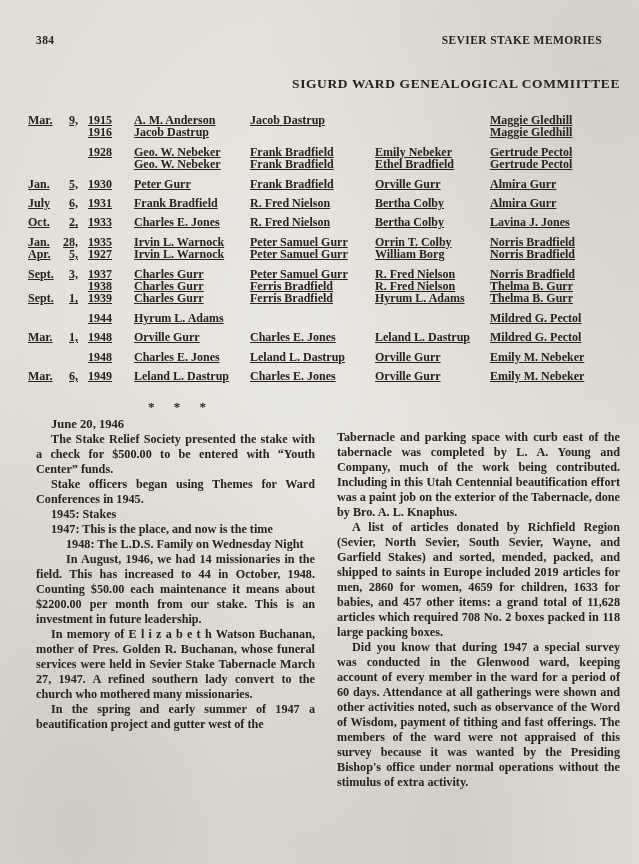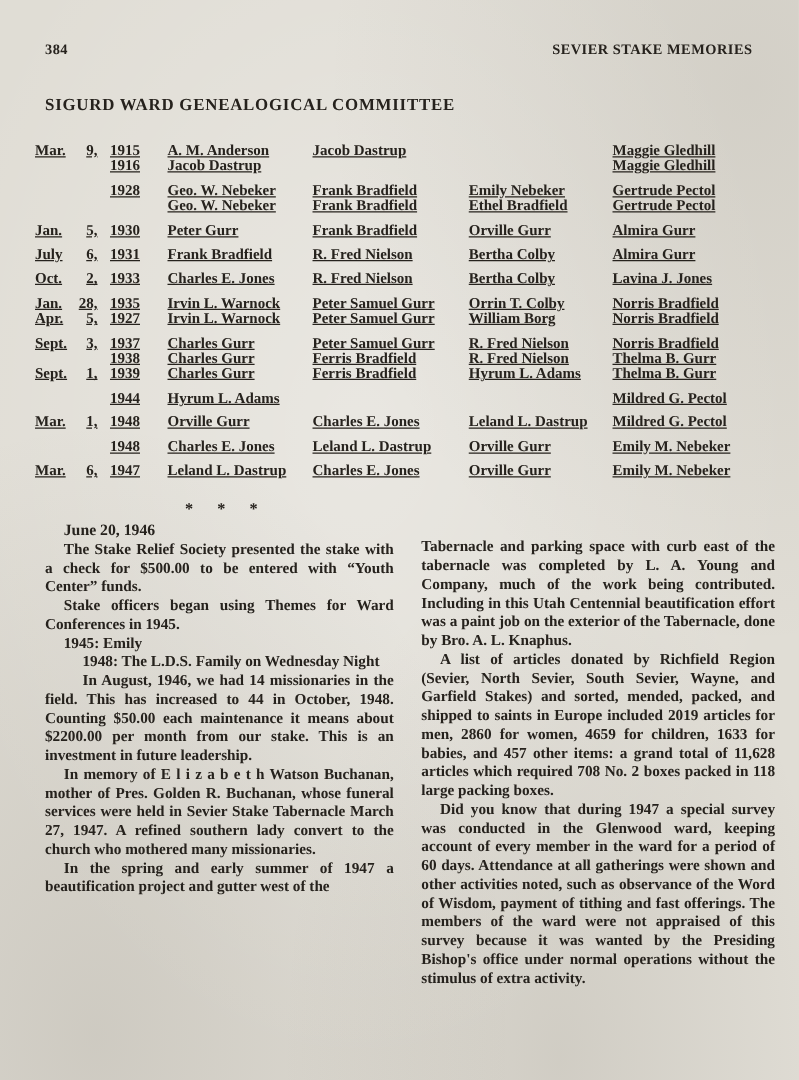--- a/index.html
+++ b/index.html
@@ -11,21 +11,21 @@
       radial-gradient(ellipse at 12% 96%, rgba(95,88,74,.14), transparent 42%),
       radial-gradient(ellipse at 94% 8%, rgba(95,88,74,.10), transparent 40%),
       radial-gradient(ellipse at 70% 98%, rgba(95,88,74,.12), transparent 35%),
       radial-gradient(ellipse at 45% 40%, rgba(255,255,255,.30), transparent 70%),
       #e0ddd5;
   }
   .page{width:639px;height:864px;box-sizing:border-box;padding:34px 19px 0 36px;}
   
   .hdr{display:flex;justify-content:space-between;align-items:flex-end;font-weight:bold;font-size:11.5px;letter-spacing:.4px;padding-right:18px;}
   
-  .title{text-align:left;font-weight:bold;font-size:13.5px;letter-spacing:.6px;margin:30px 0 0 0;}
+  .title{text-align:right;font-weight:bold;font-size:13.5px;letter-spacing:.6px;margin:30px 0 0 0;}
   
   .tbl{margin:22px 0 0 -8px;font-weight:bold;font-size:12px;line-height:12.4px;text-decoration:underline;}
   .trow{display:grid;grid-template-columns:32px 24px 50px 116px 125px 115px 130px;}
   .trow.gap{margin-top:7px;}
   .trow .c{white-space:nowrap;overflow:visible;}
   .trow .d{text-align:right;padding-right:6px;}
   .trow .y{padding-left:4px;}
   
   .divider{text-align:center;font-weight:bold;font-size:13px;word-spacing:16px;margin:16px 0 2px 0;width:282px;}
   .columns{display:flex;gap:22px;margin-top:2px;}
@@ -196,41 +196,42 @@
     <span class="c y">1948</span>
     <span class="c n1">Charles E. Jones</span>
     <span class="c n2">Leland L. Dastrup</span>
     <span class="c n3">Orville Gurr</span>
     <span class="c n4">Emily M. Nebeker</span>
   </div>
 
   <div class="trow gap">
     <span class="c m">Mar.</span>
     <span class="c d">6,</span>
-    <span class="c y">1947</span>
+    <span class="c y">1949</span>
     <span class="c n1">Leland L. Dastrup</span>
     <span class="c n2">Charles E. Jones</span>
     <span class="c n3">Orville Gurr</span>
     <span class="c n4">Emily M. Nebeker</span>
   </div>
 </div>
 
   <div class="divider">* * *</div>
 
   <div class="columns">
     <div class="col">
       <p class="para heading">June 20, 1946</p>
       <div id="left-paras">
   <p class="para ind1">The Stake Relief Society presented the stake with a check for $500.00 to be entered with “Youth Center” funds.</p>
 
   <p class="para ind1">Stake officers began using Themes for Ward Conferences in 1945.</p>
 
-  <p class="para ind1">1945: Emily</p>
-
-
+  <p class="para ind1">1945: Stakes</p>
+
+
+  <p class="para ind1">1947: This is the place, and now is the time</p>
 
   <p class="para ind2">1948: The L.D.S. Family on Wednesday Night</p>
 
   <p class="para ind2">In August, 1946, we had 14 missionaries in the field. This has increased to 44 in October, 1948. Counting $50.00 each maintenance it means about $2200.00 per month from our stake. This is an investment in future leadership.</p>
 
   <p class="para ind1">In memory of E l i z a b e t h Watson Buchanan, mother of Pres. Golden R. Buchanan, whose funeral services were held in Sevier Stake Tabernacle March 27, 1947. A refined southern lady convert to the church who mothered many missionaries.</p>
 
   <p class="para ind1">In the spring and early summer of 1947 a beautification project and gutter west of the</p>
 </div>
     </div>

